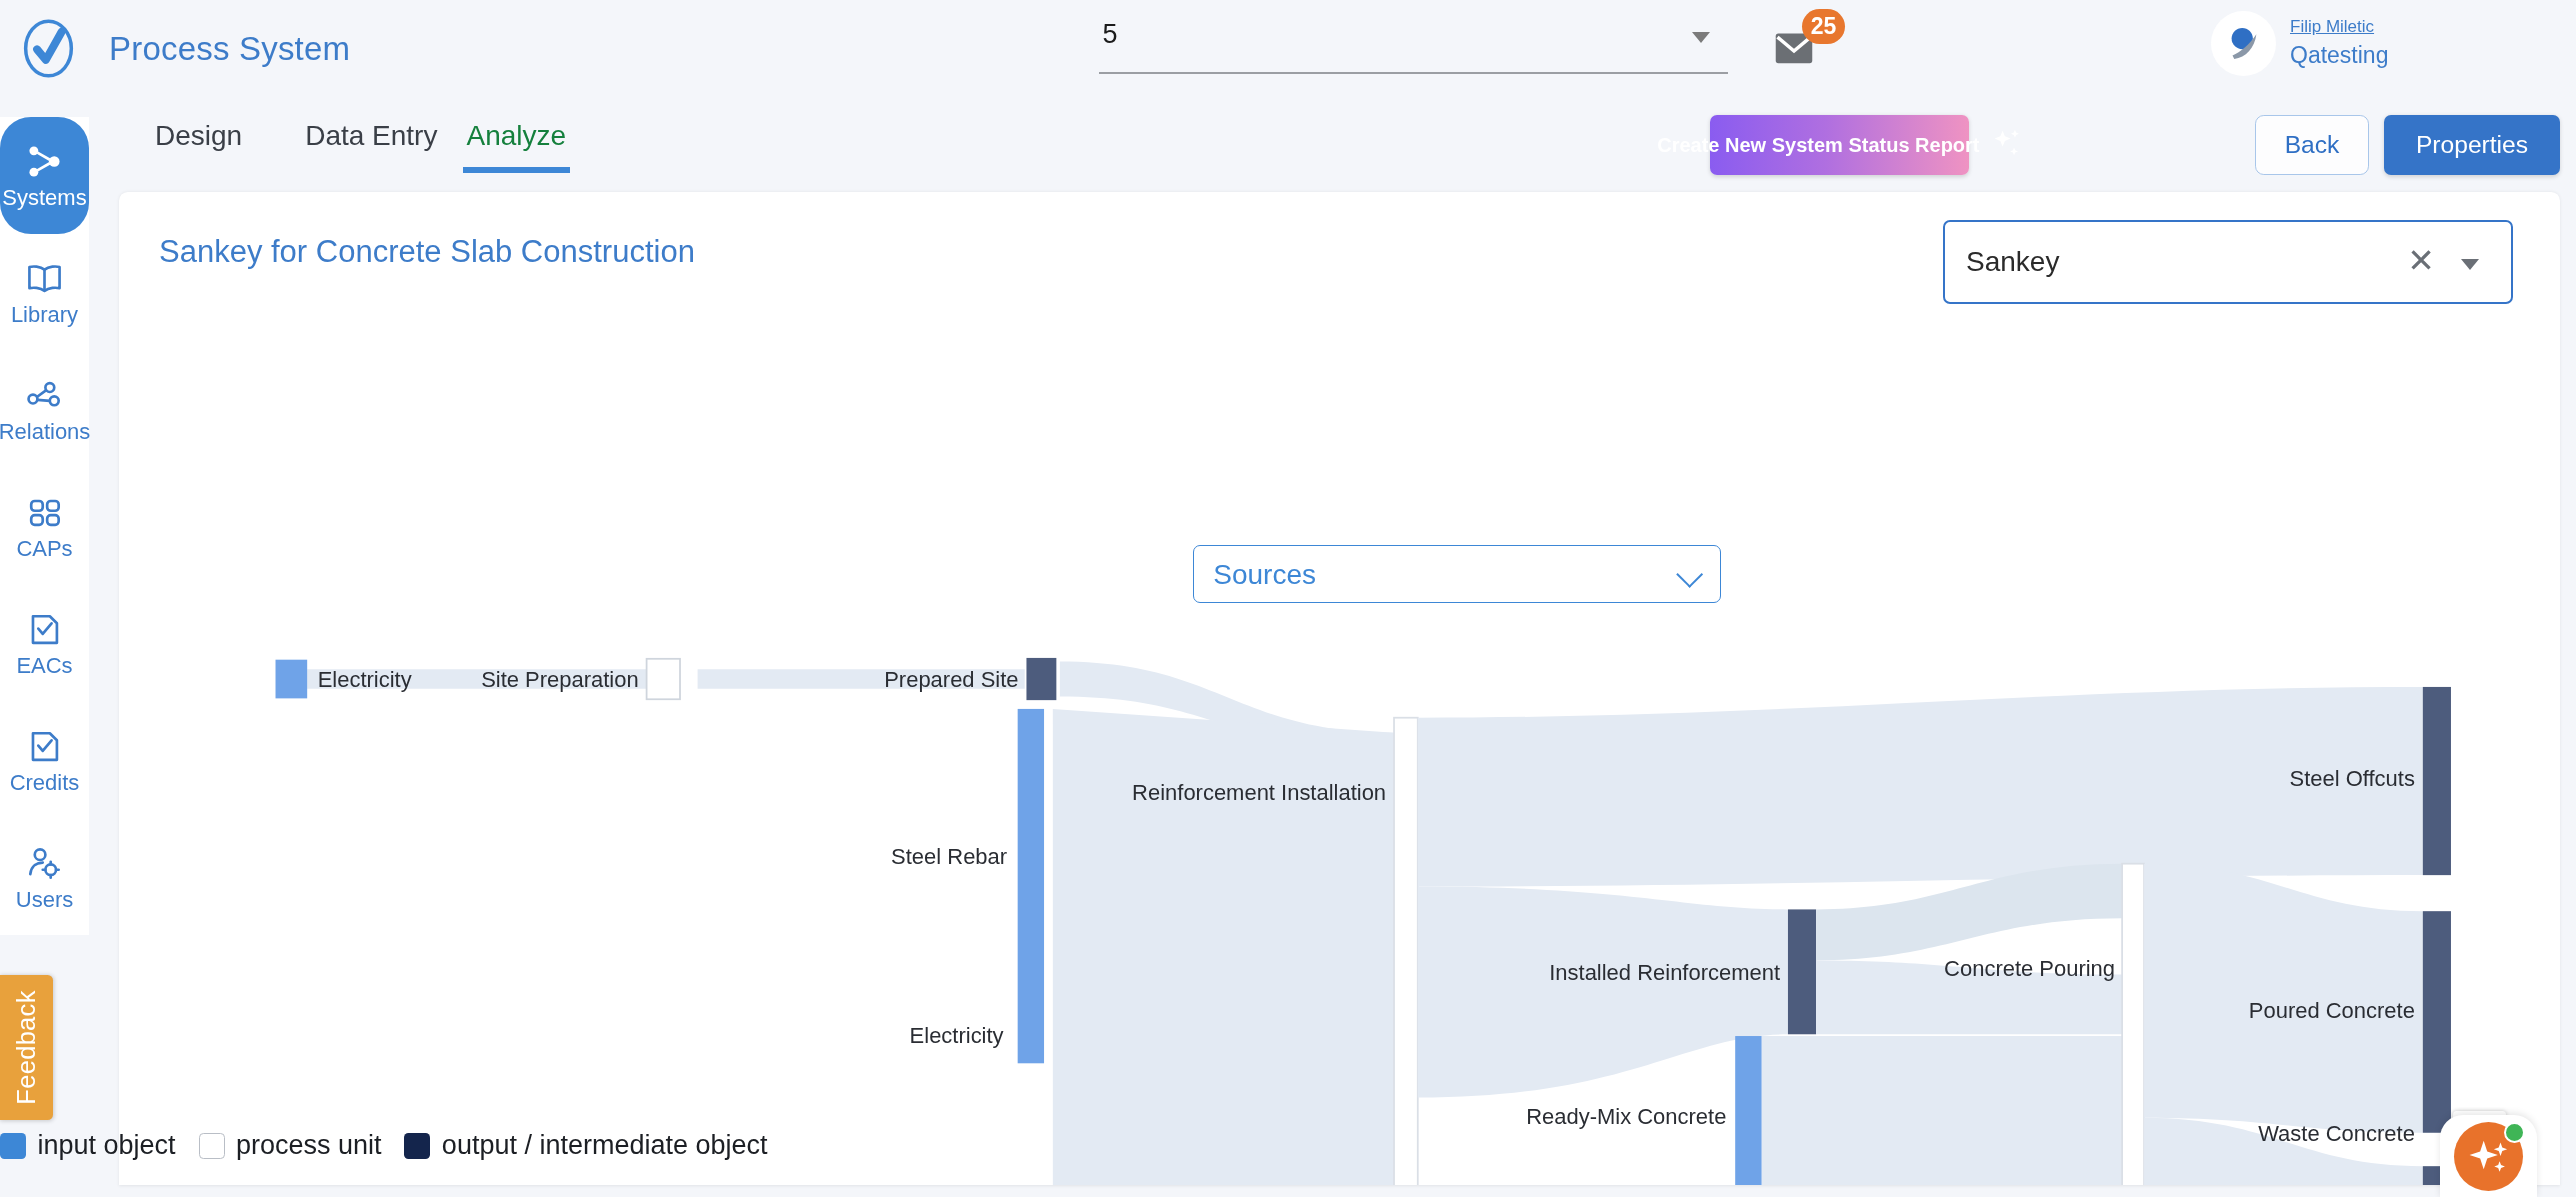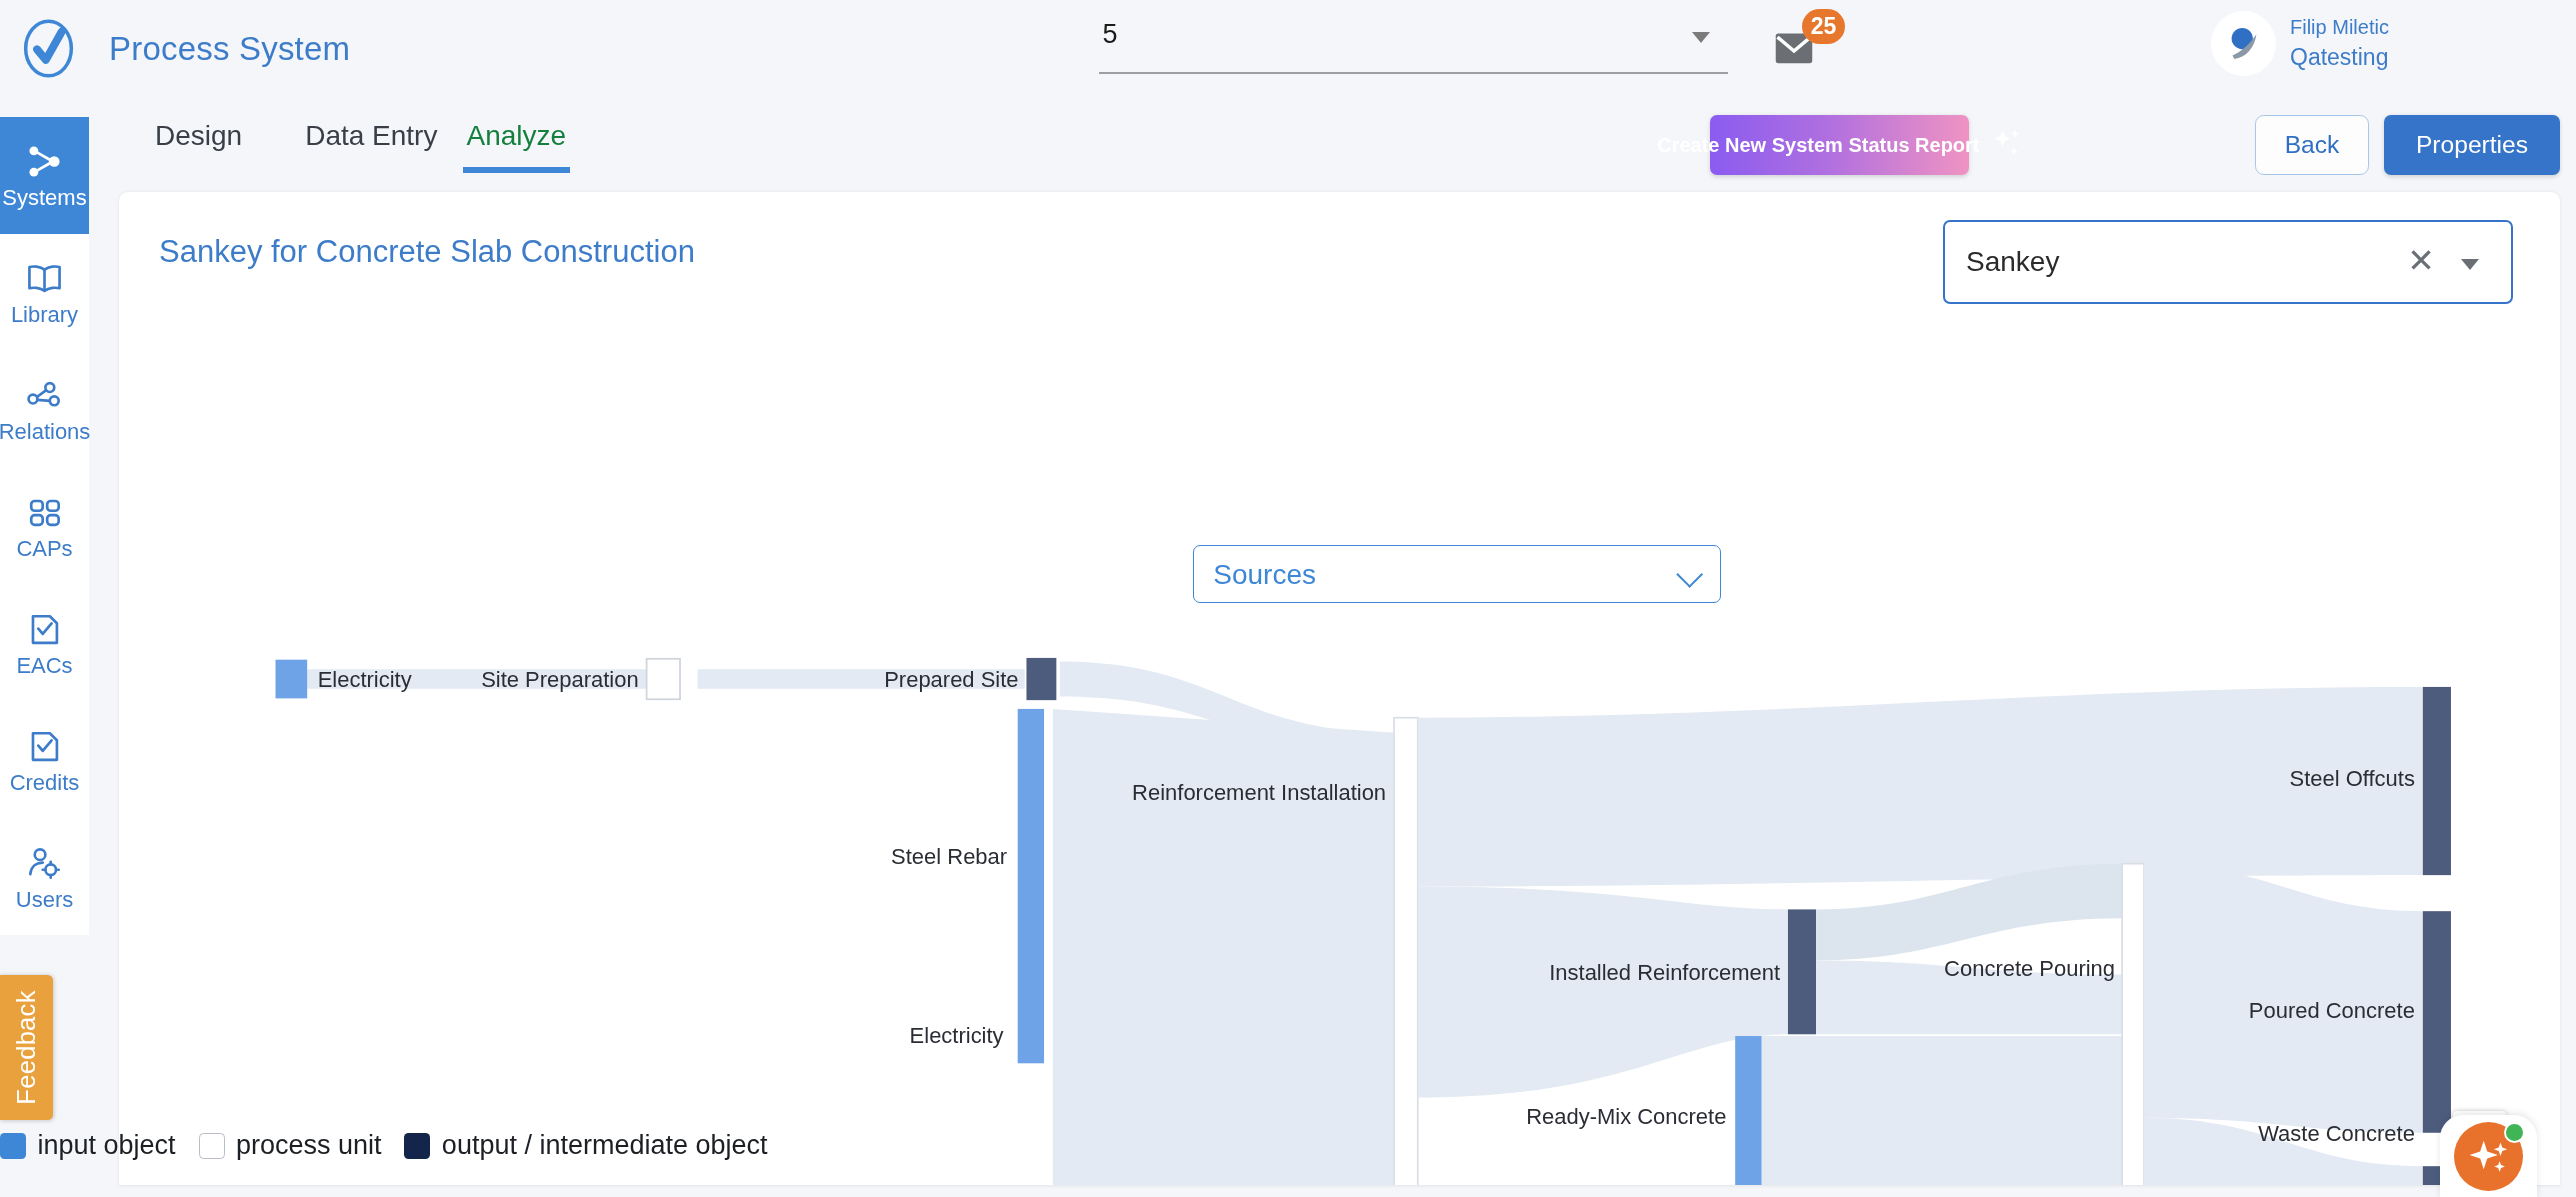--- a/index.html
+++ b/index.html
@@ -52,34 +52,34 @@
     color: #e8772e; font-size: 28px; font-family: inherit;
     display: flex; align-items: center; justify-content: center; cursor: pointer;
   }
 
   .user-wrap { position: absolute; left: 2211px; top: 5.3px; height: 76px; display: flex; align-items: center; }
   .user-avatar {
     width: 65px; height: 65px; border-radius: 878px; background: #fff;
     display: flex; align-items: center; justify-content: center; margin-right: 14px;
   }
   .user-meta { display: flex; flex-direction: column; gap: 5.3px; }
-  .user-name { font-size: 20px; color: #3d7cc9; }
+  .user-name { font-size: 17px; color: #3d7cc9; text-decoration: underline; }
   .user-org  { font-size: 23px; color: #3d7cc9; }
 
   
   .rail {
     position: absolute; left: 0; top: 117px; width: 89px; height: 818px;
     background: #ffffff;
   }
   .rail-item {
     width: 89px; height: 117px;
     display: flex; flex-direction: column; align-items: center; justify-content: center;
     gap: 5.3px; color: #3d7cc9; cursor: pointer;
   }
-  .rail-item.active { background: #3d87d6; color: #ffffff; }
+  .rail-item.active { background: #3d87d6; color: #ffffff; border-radius: 31px; }
   .rail-label { font-size: 22px; line-height: 1; }
   .rail-ico { width: 39px; height: 39px; display: block; }
 
   .feedback-tab {
     position: absolute; left: 0; top: 975px; width: 53px; height: 145px;
     background: #e8a13c; border-radius: 0 5.3px 5.3px 0;
     box-shadow: 0.9px 0.9px 4.4px rgba(0,0,0,.18);
     display: flex; align-items: center; justify-content: center; cursor: pointer;
   }
   .feedback-tab span {

